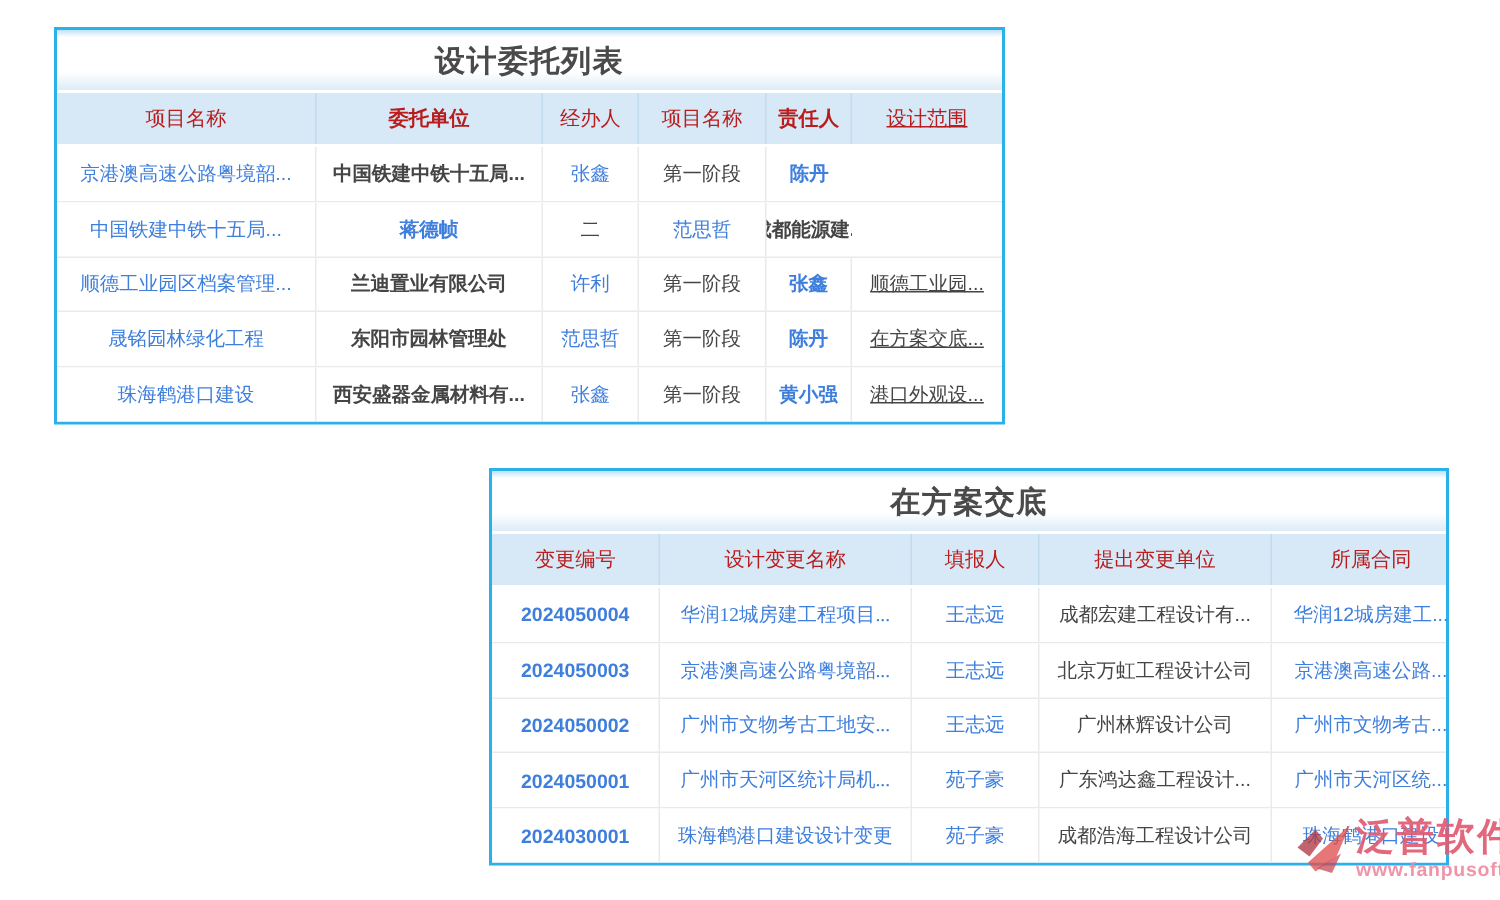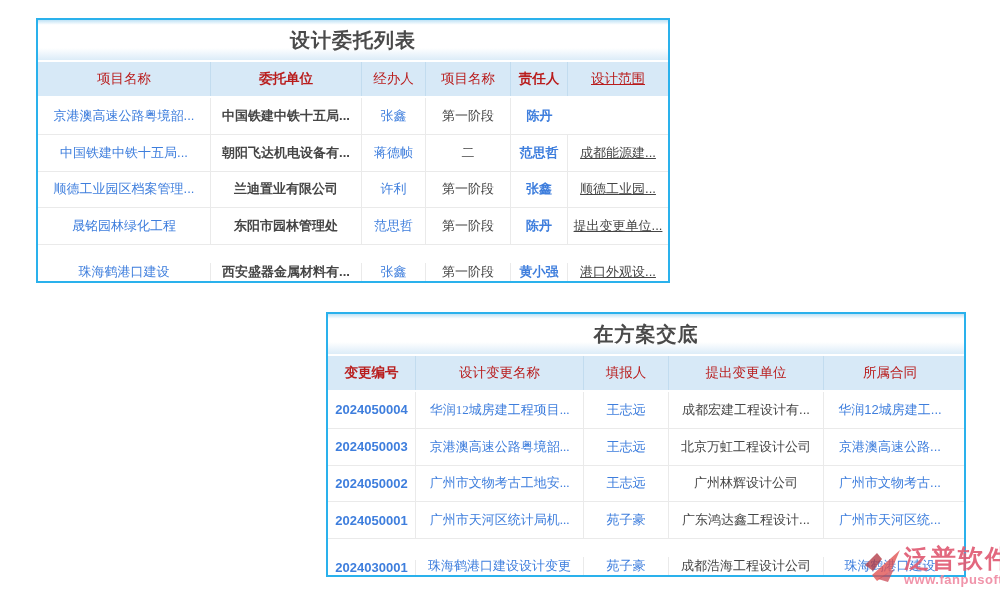--- a/index.html
+++ b/index.html
@@ -26,21 +26,21 @@
   }
   .hrow{
     flex:0 0 34px;
     display:flex;
     background:#d7e9f7;
     border-top:2px solid #ffffff;
     border-bottom:2px solid #ffffff;
   }
   .tbody{flex:1;display:flex;flex-direction:column;}
   .trow{flex:1;display:flex;border-bottom:1px solid #eaeaea;background:#ffffff;}
-  .trow:last-child{border-bottom:none;align-items:flex-end;}
+  .trow:last-child{border-bottom:none;}
   .cell{
     flex:0 0 auto;box-sizing:border-box;
     display:flex;align-items:center;justify-content:center;
     font-size:13px;color:#454545;
     border-right:1px solid #eaeaea;
     overflow:hidden;white-space:nowrap;
     padding:0 4px;
   }
   .cell:last-child{border-right:none;}
   .hcell{
@@ -51,21 +51,21 @@
   .cell.bold{font-weight:bold;}
 
   
   #card-0 .cell:nth-child(1){width:173px;}
   #card-0 .cell:nth-child(2){width:151px;font-weight:bold;}
   #card-0 .cell:nth-child(3){width:64px;}
   #card-0 .cell:nth-child(4){width:85px;}
   #card-0 .cell:nth-child(5){width:57px;font-weight:bold;}
   #card-0 .cell:nth-child(6){width:100px;text-decoration:underline;}
   
-  #card-1 .cell:nth-child(1){width:88px;font-weight:bold;}
+  #card-1 .cell:nth-child(1){width:112px;}
   #card-1 .cell:nth-child(2){width:168px;font-family:Liberation Serif, serif;}
   #card-1 .cell:nth-child(3){width:85px;}
   #card-1 .cell:nth-child(4){width:155px;}
   #card-1 .cell:nth-child(5){width:132px;}
 
   .watermark{
     position:absolute;left:864px;top:545px;z-index:5;
     display:flex;align-items:flex-start;
     opacity:0.92;pointer-events:none;
   }
@@ -90,41 +90,40 @@
   <div class="tbody">
       <div class="trow">
         <div class="cell link">京港澳高速公路粤境韶...</div>
         <div class="cell">中国铁建中铁十五局...</div>
         <div class="cell link">张鑫</div>
         <div class="cell">第一阶段</div>
         <div class="cell link">陈丹</div>
       </div>
       <div class="trow">
         <div class="cell link">中国铁建中铁十五局...</div>
-        <div class="cell">朝阳飞达机电设备有...</div>
         <div class="cell link">蒋德帧</div>
         <div class="cell">二</div>
         <div class="cell link">范思哲</div>
         <div class="cell">成都能源建...</div>
       </div>
       <div class="trow">
         <div class="cell link">顺德工业园区档案管理...</div>
         <div class="cell">兰迪置业有限公司</div>
         <div class="cell link">许利</div>
         <div class="cell">第一阶段</div>
         <div class="cell link">张鑫</div>
         <div class="cell">顺德工业园...</div>
       </div>
       <div class="trow">
         <div class="cell link">晟铭园林绿化工程</div>
         <div class="cell">东阳市园林管理处</div>
         <div class="cell link">范思哲</div>
         <div class="cell">第一阶段</div>
         <div class="cell link">陈丹</div>
-        <div class="cell">提出变更单位...</div>
+        <div class="cell">在方案交底...</div>
       </div>
       <div class="trow">
         <div class="cell link">珠海鹤港口建设</div>
         <div class="cell">西安盛器金属材料有...</div>
         <div class="cell link">张鑫</div>
         <div class="cell">第一阶段</div>
         <div class="cell link">黄小强</div>
         <div class="cell">港口外观设...</div>
       </div>
     </div>

